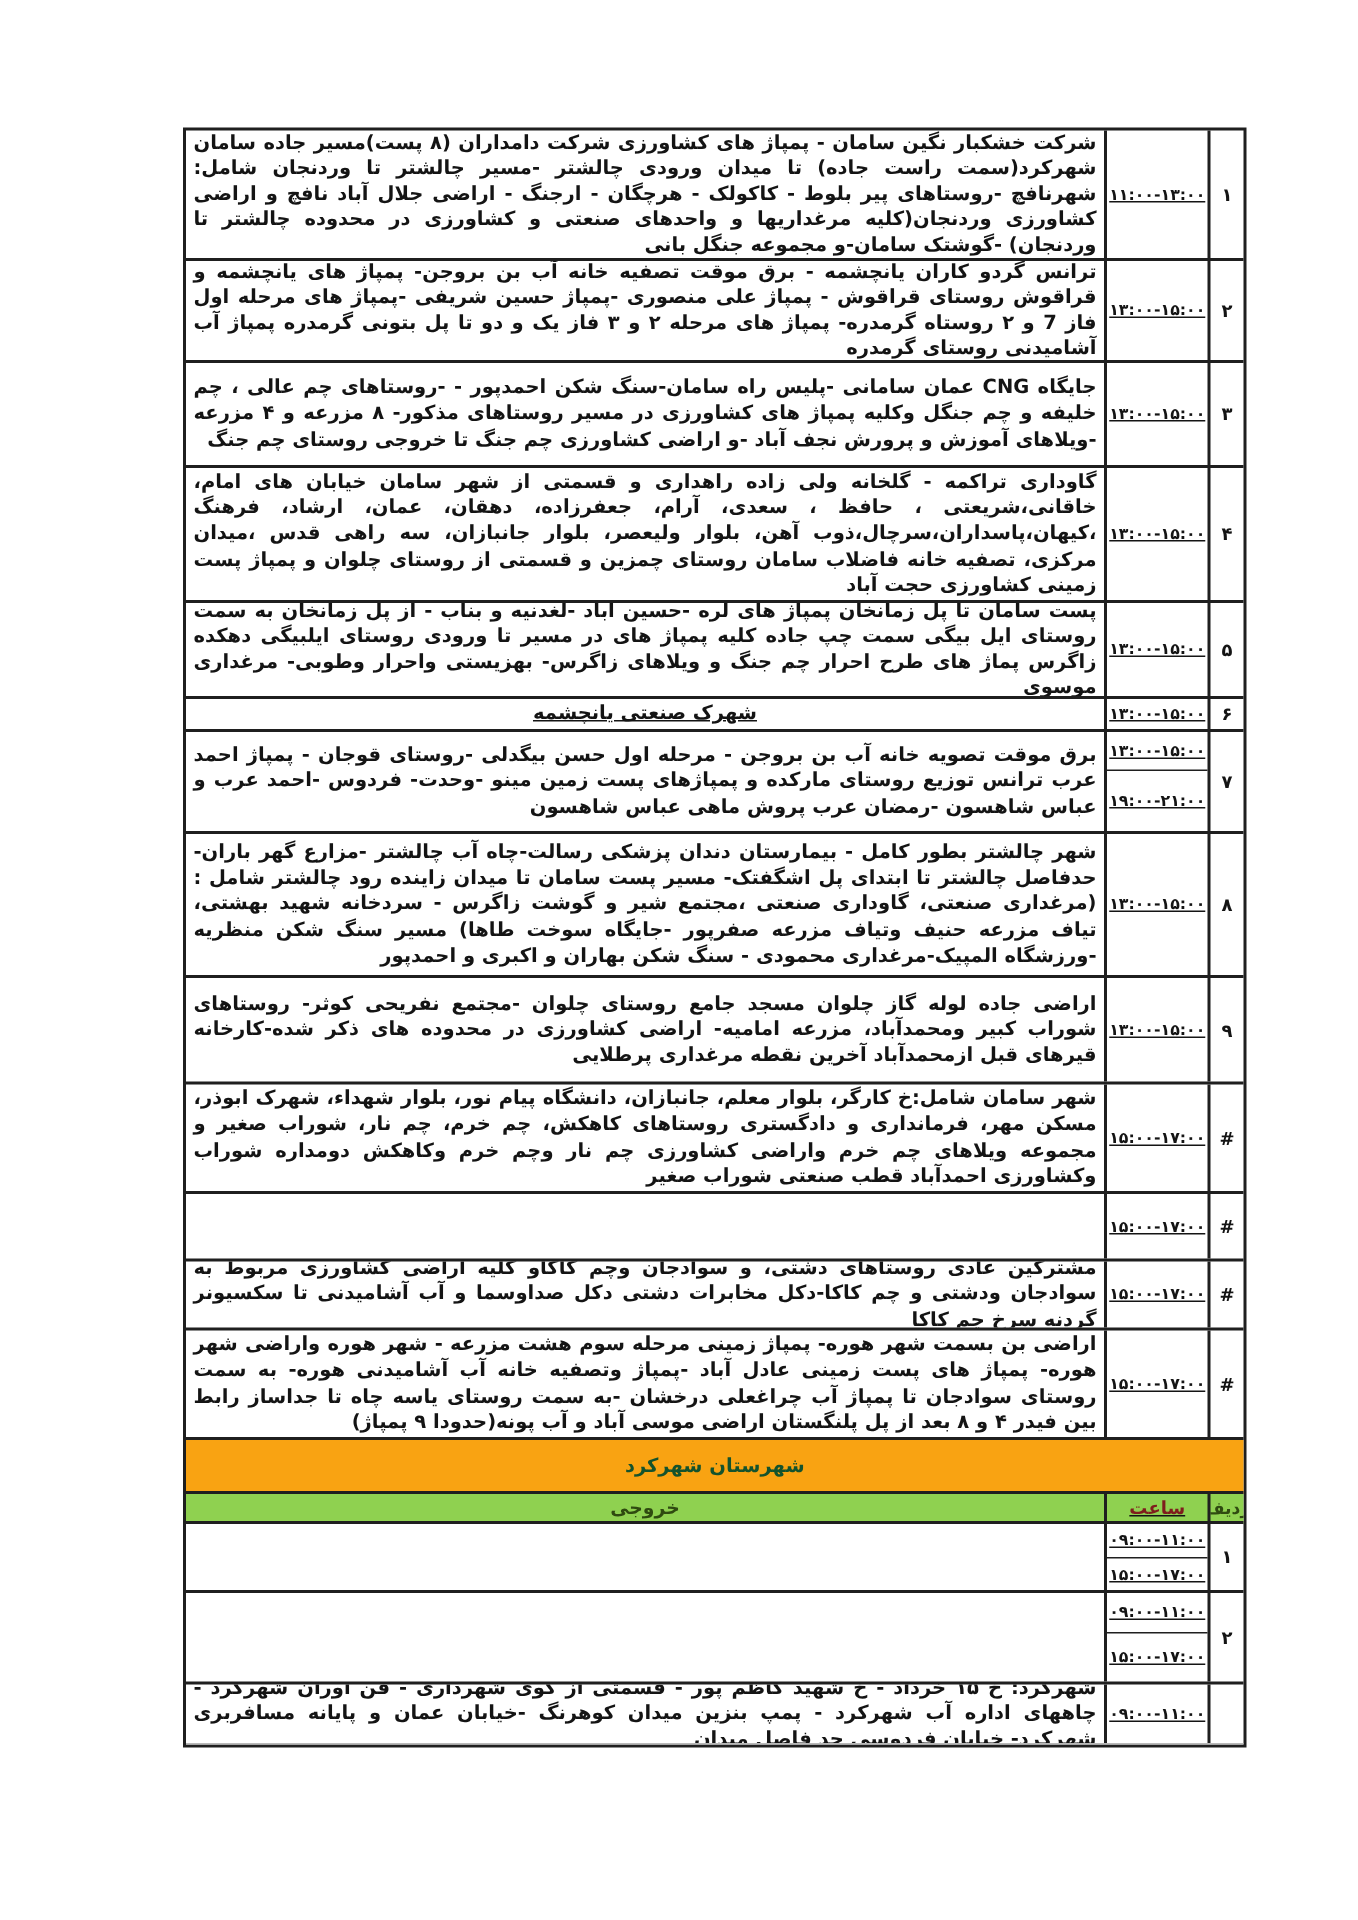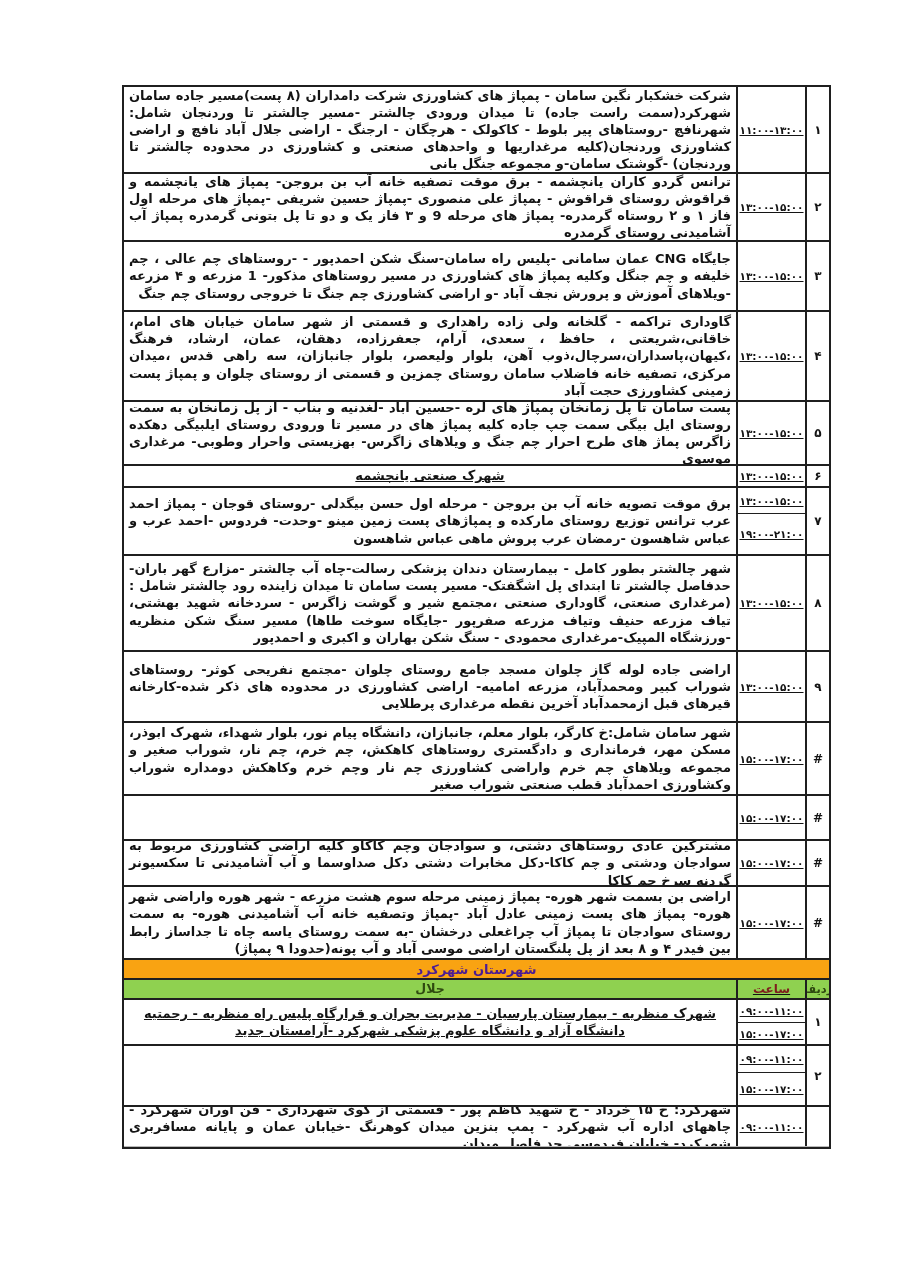--- a/index.html
+++ b/index.html
@@ -12,21 +12,21 @@
   .c-no{width:22px;flex:none;display:flex;align-items:center;justify-content:center;
         font-size:12px;overflow:hidden;white-space:nowrap;}
   .c-time{width:71px;flex:none;border-left:2px solid #1f1f1f;border-right:2px solid #1f1f1f;
           display:flex;flex-direction:column;box-sizing:border-box;text-decoration:underline;}
   .tbox{flex:1;display:flex;align-items:center;justify-content:center;font-size:10.5px;
         direction:ltr;letter-spacing:0;white-space:nowrap;}
   .tbox.top{flex:none;border-bottom:1.5px solid #1f1f1f;}
   .c-addr{flex:1;display:flex;align-items:center;padding:1px 5px;overflow:hidden;box-sizing:border-box;}
   .c-addr>span{display:block;width:100%;font-size:13px;line-height:17.2px;text-align:justify;}
   .c-addr.center>span{text-align:center;text-decoration:underline;}
-  .banner{height:20px;background:#F9A312;color:#4c1d95;display:flex;align-items:center;
+  .banner{height:36px;background:#F9A312;color:#14532d;display:flex;align-items:center;
           justify-content:center;font-size:13px;border-bottom:2px solid #1f1f1f;box-sizing:border-box;text-align:right;}
   .hdr{background:#8FD150;height:20px;}
   .hdr .c-addr{justify-content:center;}
   .hdr .c-addr>span{text-align:center;font-size:12.5px;color:#2f4a10;}
   .hdr .tbox{font-size:12px;color:#7f1d1d;direction:rtl;}
   .hdr .c-no{font-size:11.5px;color:#2f4a10;}
 </style>
 </head>
 <body>
 
@@ -42,31 +42,31 @@
           <span>شرکت خشکبار نگین سامان - پمپاژ های کشاورزی شرکت دامداران (۸ پست)مسیر جاده سامان شهرکرد(سمت راست جاده) تا میدان ورودی چالشتر -مسیر چالشتر تا وردنجان شامل: شهرنافچ  -روستاهای پیر بلوط - کاکولک - هرچگان - ارجنگ -  اراضی جلال آباد نافچ و اراضی کشاورزی وردنجان(کلیه مرغداریها و واحدهای صنعتی و کشاورزی در محدوده چالشتر تا وردنجان) -گوشتک سامان-و مجموعه جنگل بانی</span>
         </div>
     </div>
 
     <div class="trow" style="height:68px">
       <div class="c-no">۲</div>
       <div class="c-time">
           <div class="tbox">۱۳:۰۰-۱۵:۰۰</div>
         </div>
       <div class="c-addr">
-          <span>ترانس گردو کاران یانچشمه - برق موقت تصفیه خانه آب بن بروجن- پمپاژ های یانچشمه و قراقوش  روستای قراقوش - پمپاژ علی منصوری -پمپاژ حسین شریفی -پمپاژ های مرحله اول فاز ۱ و ۲ روستاه گرمدره- پمپاژ های مرحله 9 و ۳ فاز یک و دو تا پل بتونی گرمدره پمپاژ آب آشامیدنی  روستای گرمدره</span>
+          <span>ترانس گردو کاران یانچشمه - برق موقت تصفیه خانه آب بن بروجن- پمپاژ های یانچشمه و قراقوش  روستای قراقوش - پمپاژ علی منصوری -پمپاژ حسین شریفی -پمپاژ های مرحله اول فاز 7 و ۲ روستاه گرمدره- پمپاژ های مرحله ۲ و ۳ فاز یک و دو تا پل بتونی گرمدره پمپاژ آب آشامیدنی  روستای گرمدره</span>
         </div>
     </div>
 
     <div class="trow" style="height:70px">
       <div class="c-no">۳</div>
       <div class="c-time">
           <div class="tbox">۱۳:۰۰-۱۵:۰۰</div>
         </div>
       <div class="c-addr">
-          <span>جایگاه CNG عمان سامانی  -پلیس راه سامان-سنگ شکن احمدپور - -روستاهای  چم عالی ، چم خلیفه  و چم جنگل وکلیه پمپاژ های کشاورزی در مسیر روستاهای مذکور- 1 مزرعه و ۴ مزرعه -ویلاهای آموزش و پرورش نجف آباد -و اراضی کشاورزی چم جنگ  تا خروجی روستای چم جنگ</span>
+          <span>جایگاه CNG عمان سامانی  -پلیس راه سامان-سنگ شکن احمدپور - -روستاهای  چم عالی ، چم خلیفه  و چم جنگل وکلیه پمپاژ های کشاورزی در مسیر روستاهای مذکور- ۸ مزرعه و ۴ مزرعه -ویلاهای آموزش و پرورش نجف آباد -و اراضی کشاورزی چم جنگ  تا خروجی روستای چم جنگ</span>
         </div>
     </div>
 
     <div class="trow" style="height:90px">
       <div class="c-no">۴</div>
       <div class="c-time">
           <div class="tbox">۱۳:۰۰-۱۵:۰۰</div>
         </div>
       <div class="c-addr">
           <span>گاوداری تراکمه - گلخانه ولی زاده راهداری و قسمتی از شهر سامان خیابان های امام، خاقانی،شریعتی ، حافظ ، سعدی، آرام، جعفرزاده، دهقان، عمان، ارشاد، فرهنگ ،کیهان،پاسداران،سرچال،ذوب آهن، بلوار ولیعصر، بلوار جانبازان، سه راهی قدس ،میدان مرکزی،  تصفیه خانه فاضلاب سامان روستای چمزین و قسمتی از روستای چلوان و پمپاژ پست زمینی کشاورزی حجت آباد</span>
@@ -164,33 +164,30 @@
     <div class="banner">
       <span>شهرستان شهرکرد</span>
     </div>
 
     <div class="trow hdr">
       <div class="c-no">ردیف</div>
       <div class="c-time">
           <div class="tbox">ساعت</div>
         </div>
       <div class="c-addr">
-          <span>جلال</span>
+          <span>خروجی</span>
         </div>
     </div>
 
     <div class="trow" style="height:46px">
       <div class="c-no">۱</div>
       <div class="c-time">
         <div class="tbox top" style="height:22px">۰۹:۰۰-۱۱:۰۰</div>
         <div class="tbox">۱۵:۰۰-۱۷:۰۰</div>
       </div>
-      <div class="c-addr center">
-          <span>شهرک منظریه  - بیمارستان پارسیان  - مدیریت بحران و قرارگاه پلیس راه منظریه -  رحمتیه  دانشگاه آزاد و دانشگاه علوم پزشکی شهرکرد -آرامستان جدید</span>
-        </div>
     </div>
 
     <div class="trow" style="height:61px">
       <div class="c-no">۲</div>
       <div class="c-time">
         <div class="tbox top" style="height:26px">۰۹:۰۰-۱۱:۰۰</div>
         <div class="tbox">۱۵:۰۰-۱۷:۰۰</div>
       </div>
     </div>
 

